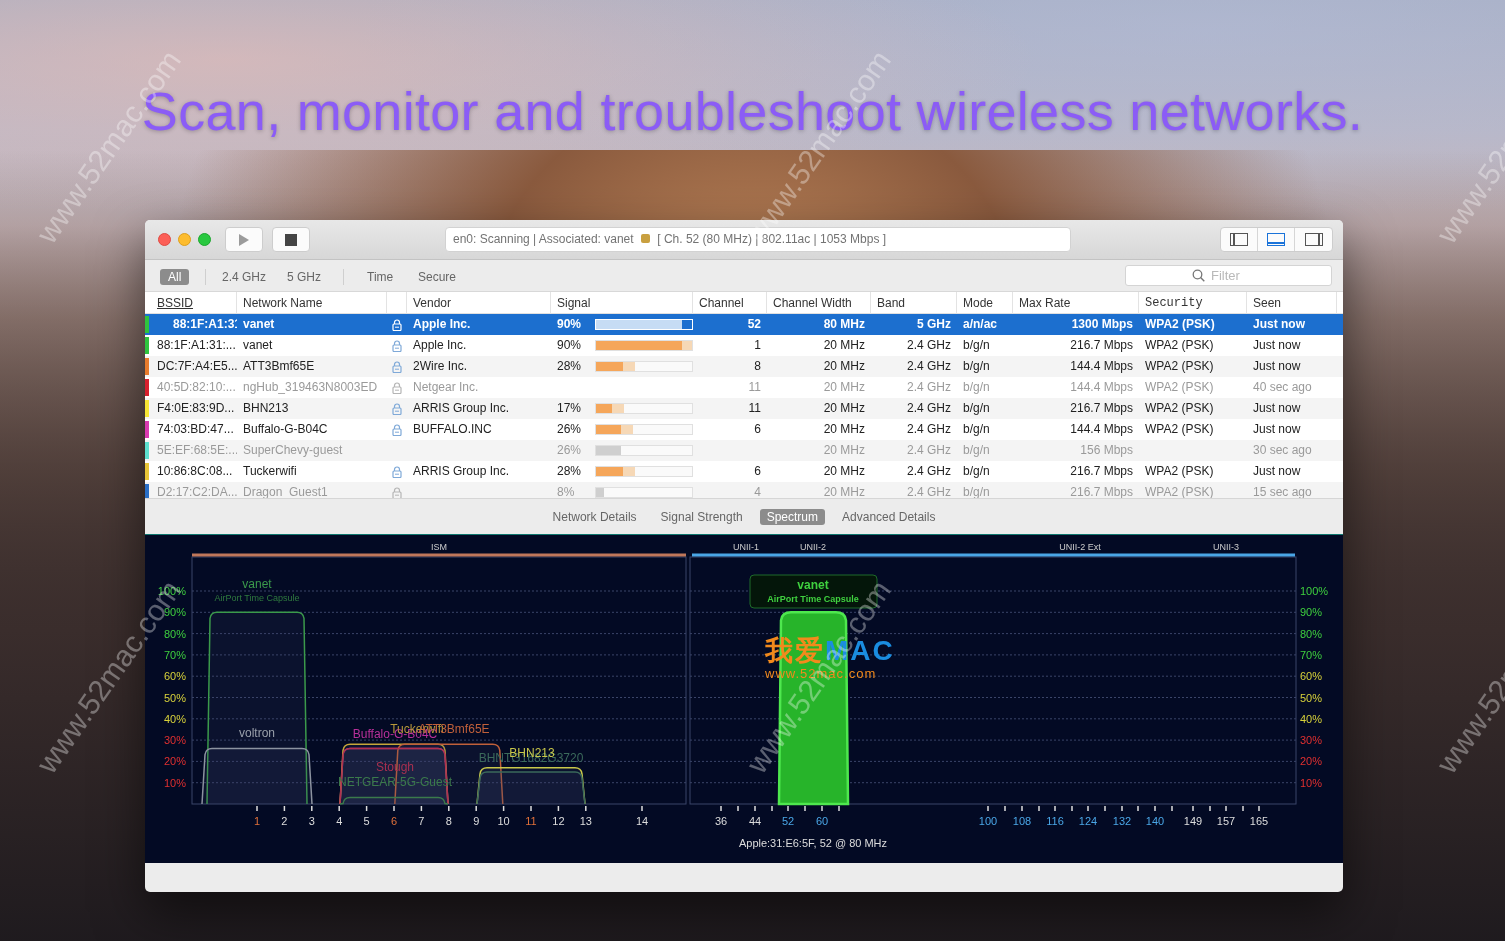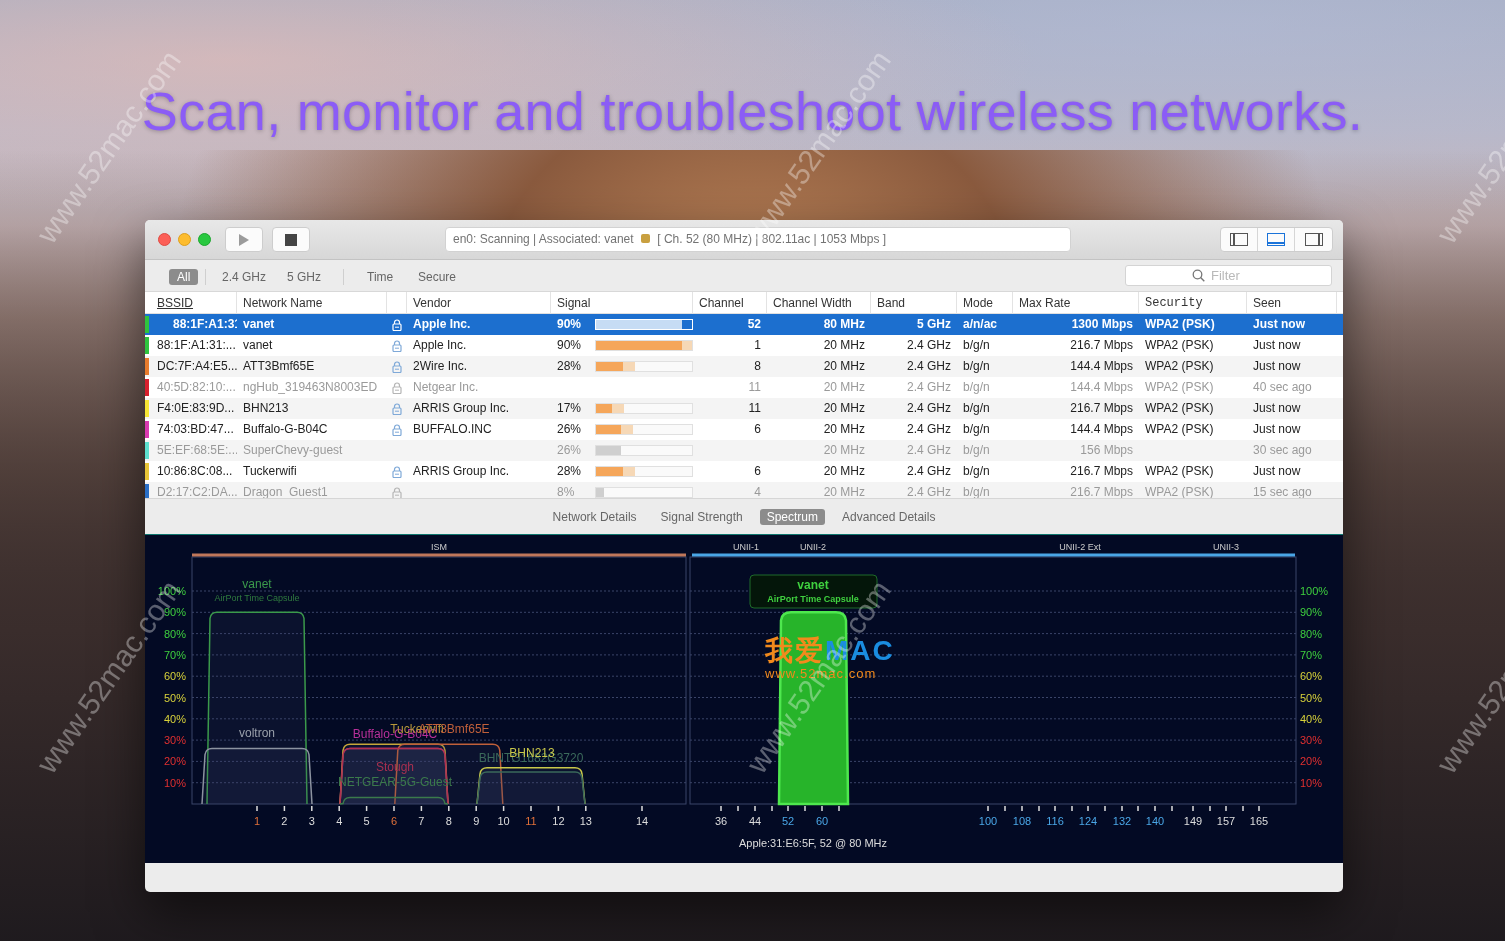--- a/index.html
+++ b/index.html
@@ -99,21 +99,21 @@
       <div>
         <svg width="18" height="13">
             <rect x=".5" y=".5" width="17" height="12" fill="none" stroke="#555"></rect>
             <line x1="14" y1="1" x2="14" y2="12" stroke="#555" stroke-width="2"></line>
           </svg>
       </div>
     </div>
   </div>
 
   <div class="filterbar">
-    <span class="fbtn active" style="left:24px">All</span>
+    <span class="fbtn active" style="left:15px">All</span>
     <span class="vsep" style="left:60px"></span>
     <span class="fbtn" style="left:77px">2.4 GHz</span>
     <span class="fbtn" style="left:142px">5 GHz</span>
     <span class="vsep" style="left:198px"></span>
     <span class="fbtn" style="left:222px">Time</span>
     <span class="fbtn" style="left:273px">Secure</span>
     <div class="filter-input">
       <svg width="13" height="13" viewBox="0 0 13 13">
           <circle cx="5.5" cy="5.5" r="4.3" fill="none" stroke="#777" stroke-width="1.3"></circle>
           <line x1="8.6" y1="8.6" x2="12.3" y2="12.3" stroke="#777" stroke-width="1.4"></line>

